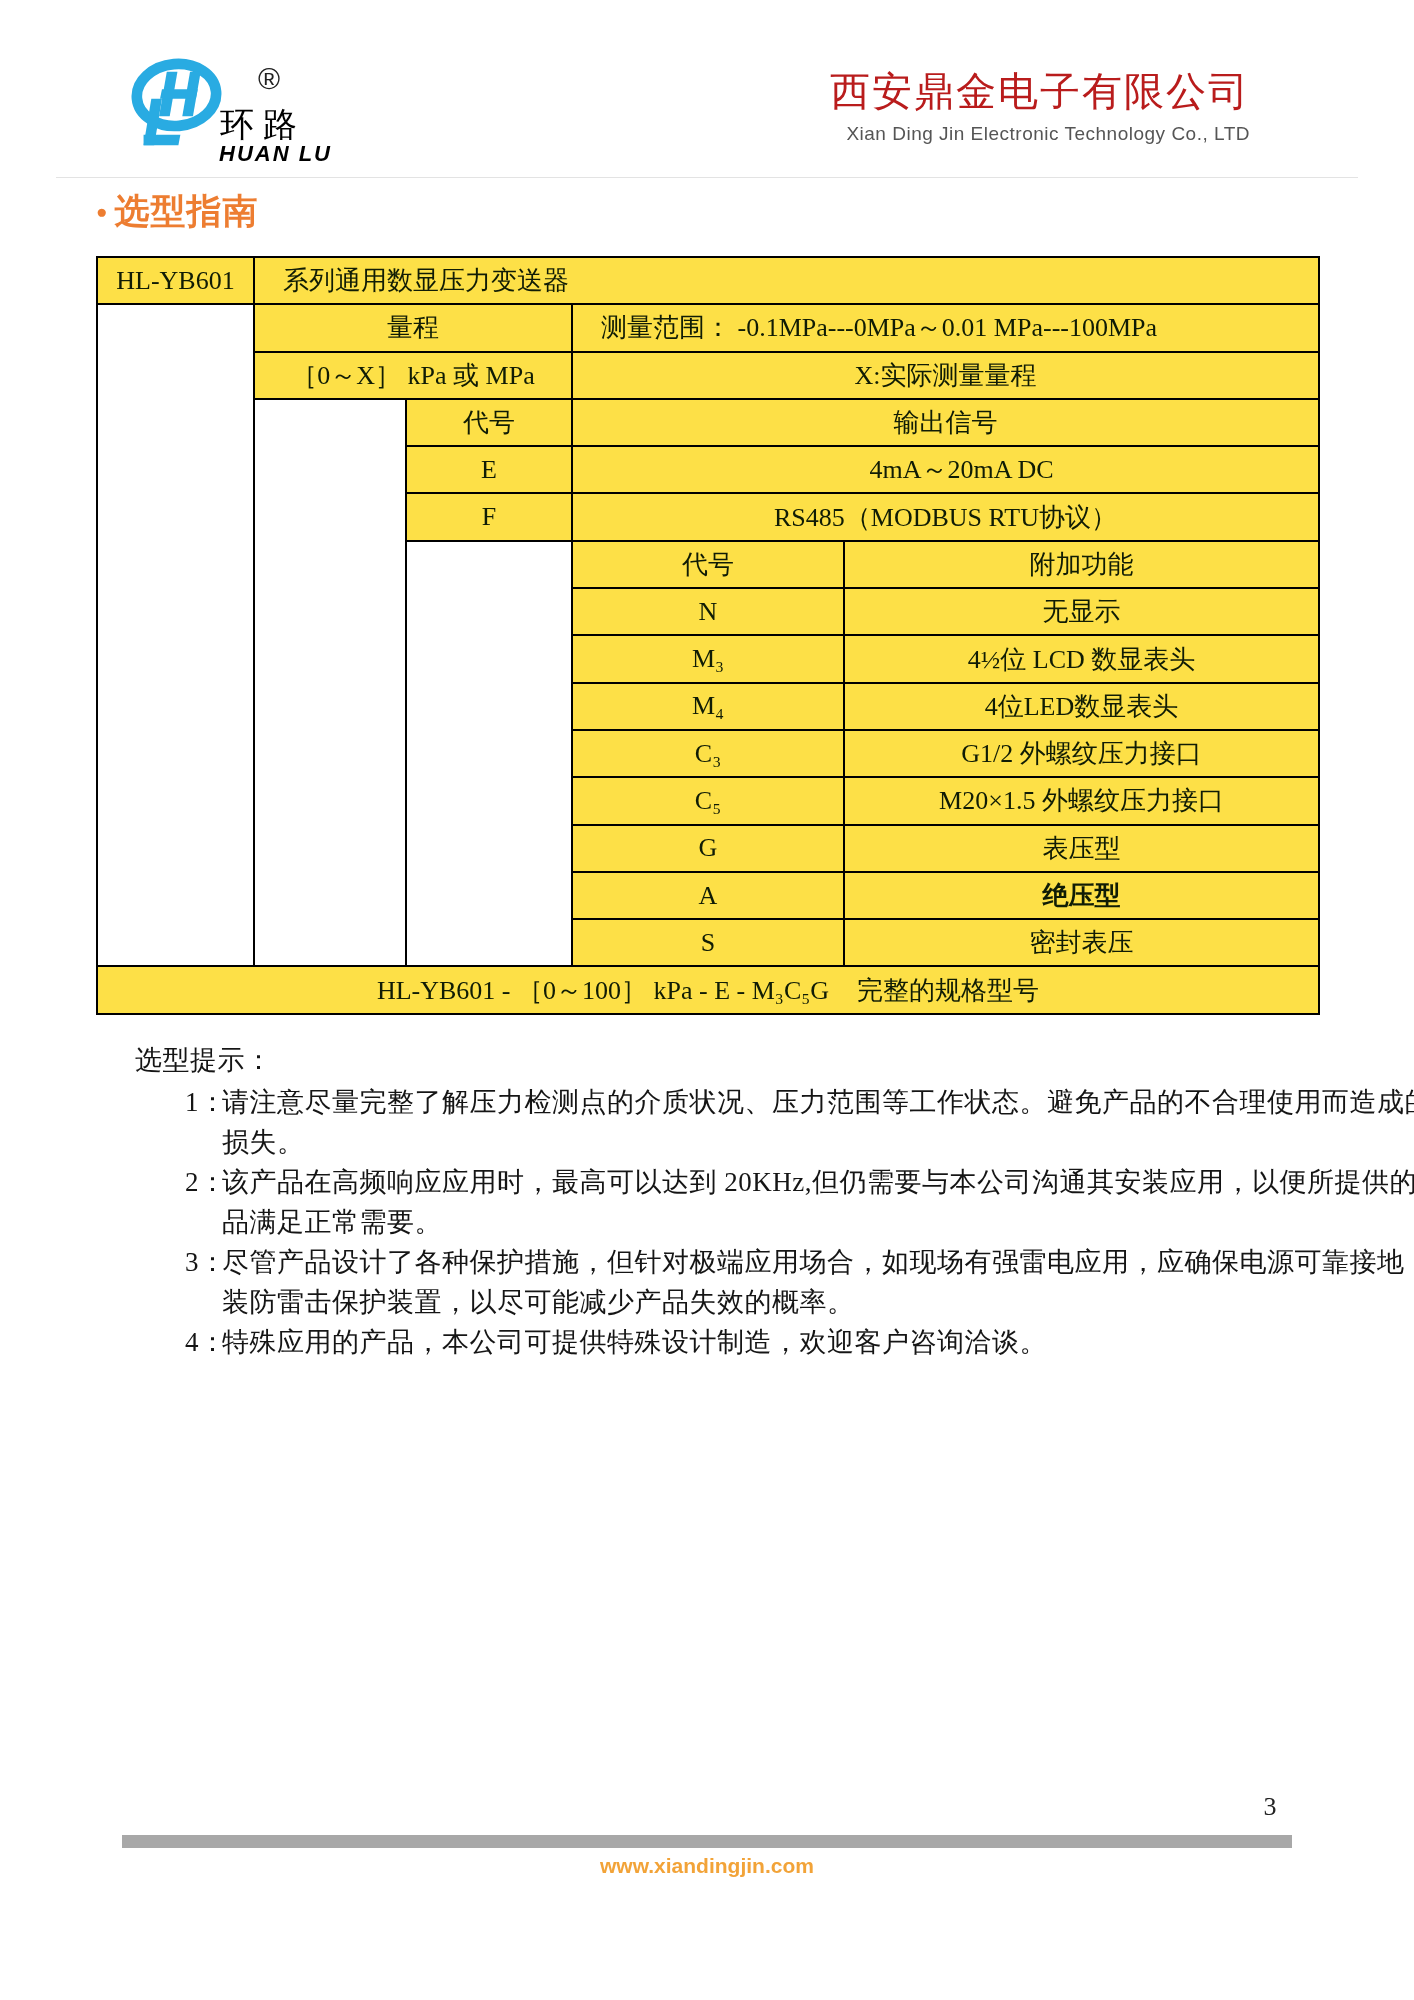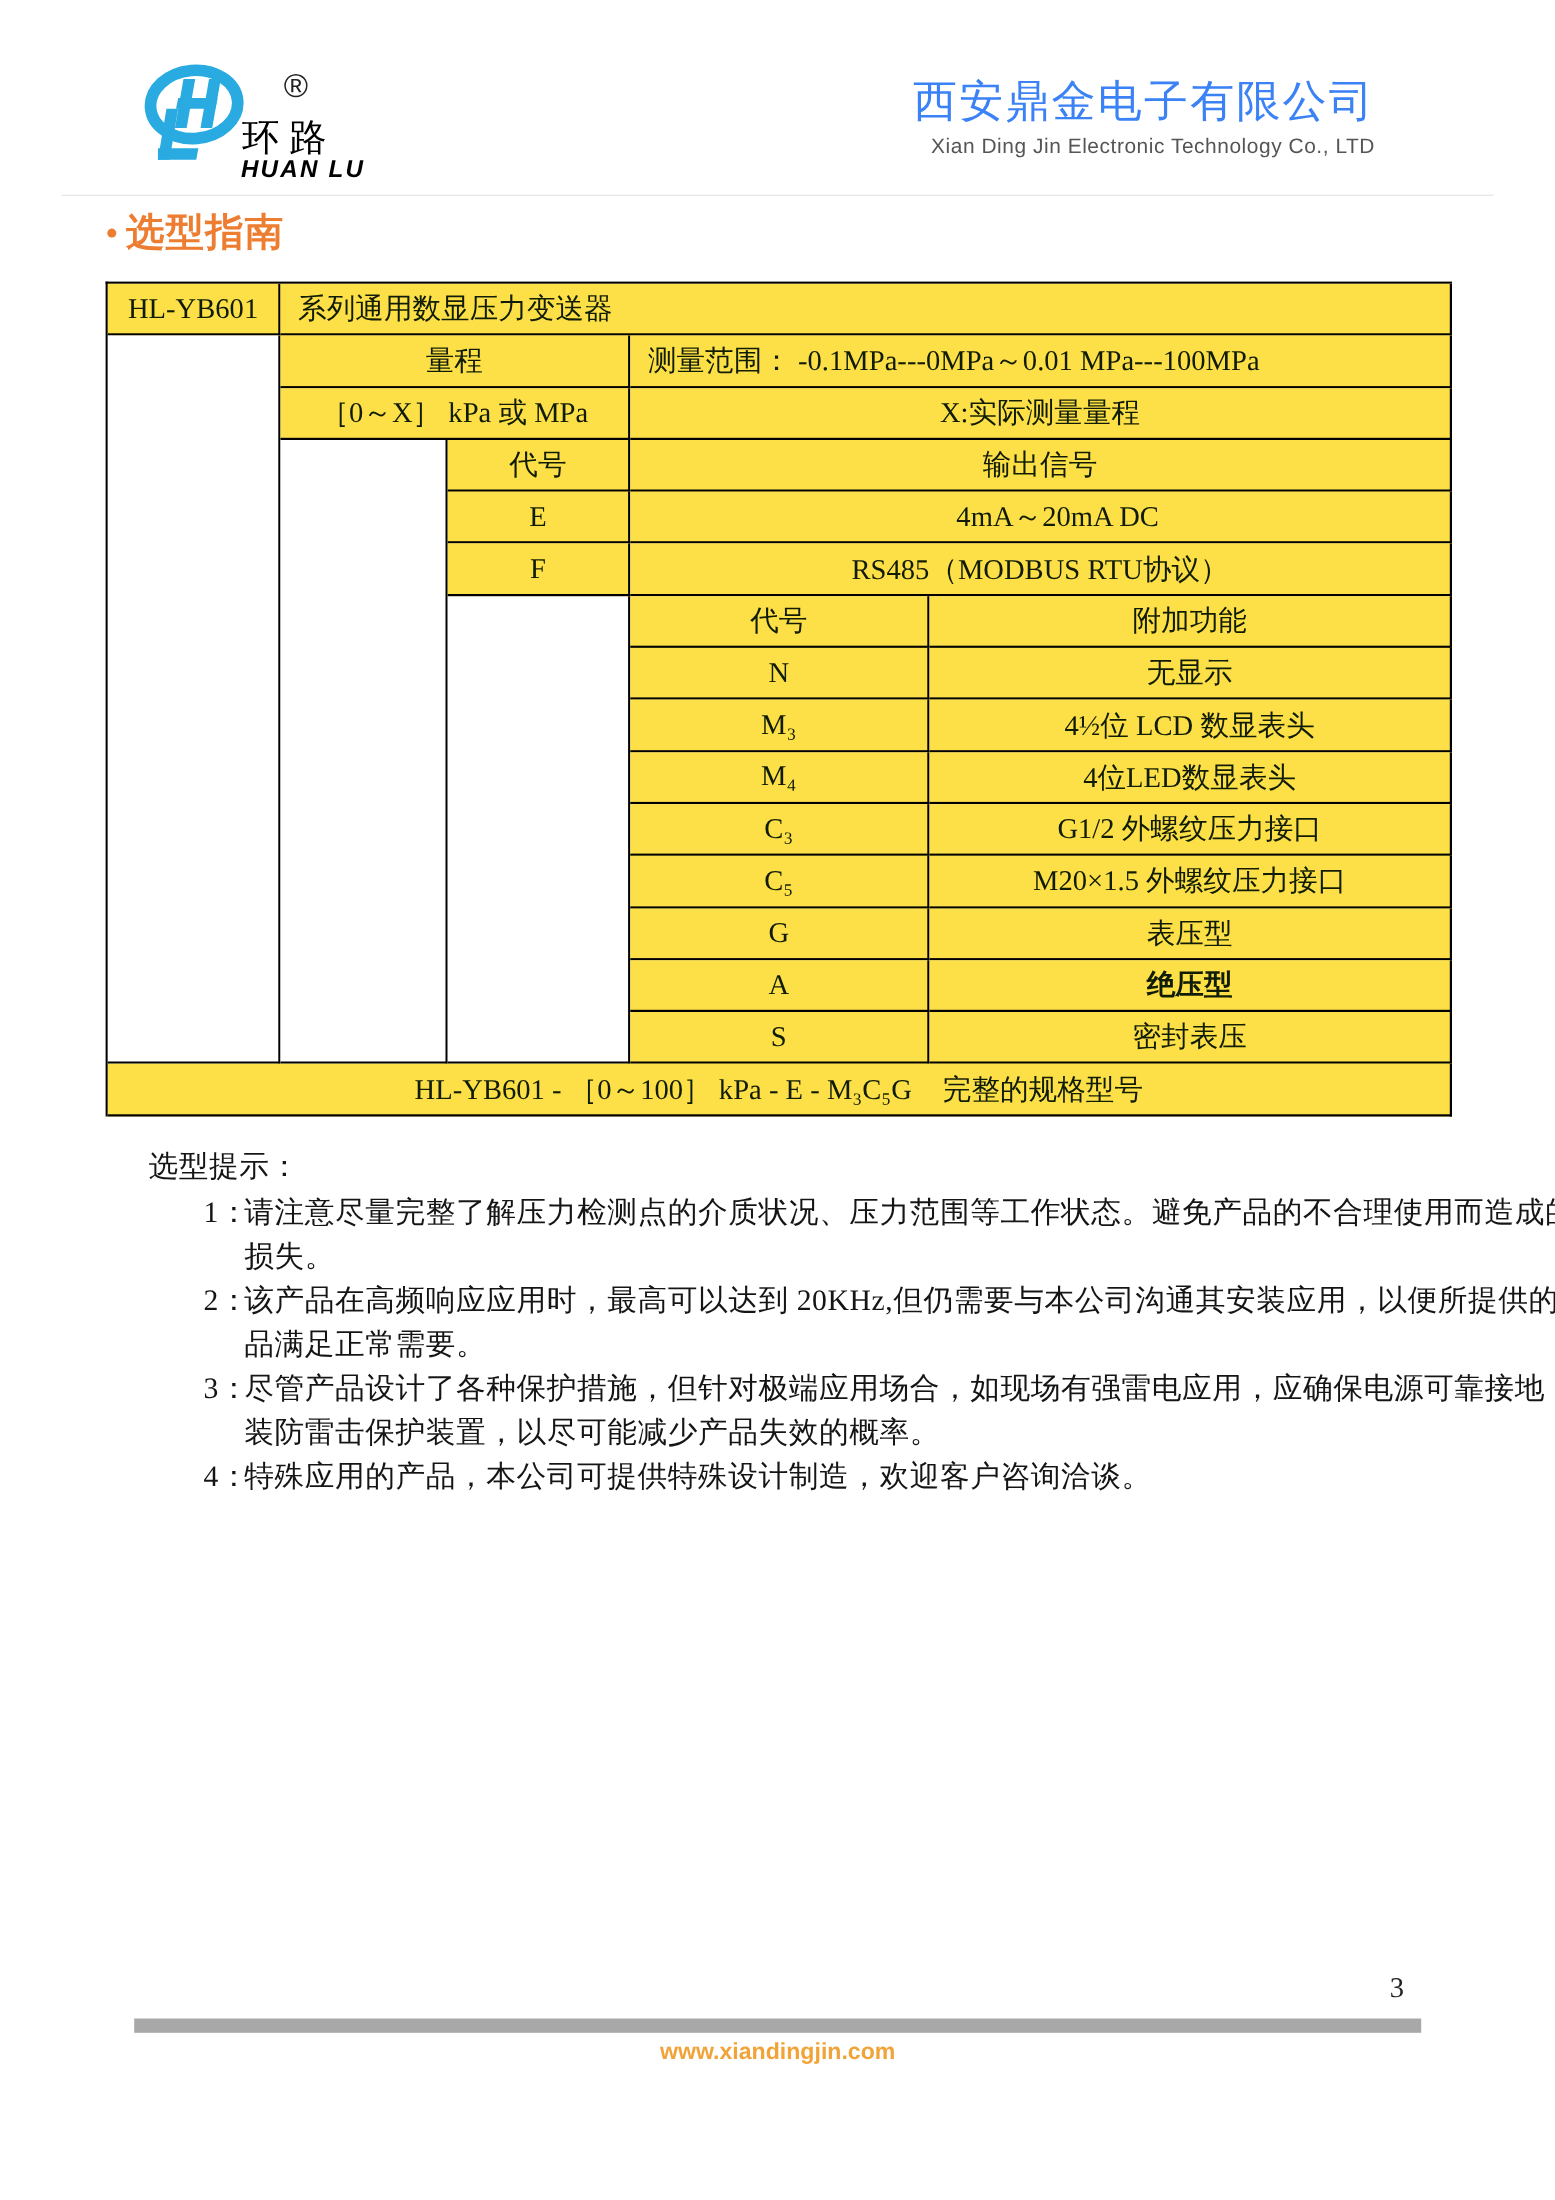--- a/index.html
+++ b/index.html
@@ -9,40 +9,40 @@
   
   .logo-svg{position:absolute;left:130px;top:58px;width:92px;height:102px;}
   .logo-reg{position:absolute;left:258px;top:62px;font-size:30px;color:#222;
             font-family:"Liberation Sans","DejaVu Sans",sans-serif;}
   .logo-zh{position:absolute;left:220px;top:102px;font-size:34px;letter-spacing:9px;color:#000;
            font-family:"Liberation Sans","DejaVu Sans",sans-serif;}
   .logo-en{position:absolute;left:219px;top:141px;font-size:22px;font-weight:bold;font-style:italic;
            letter-spacing:2px;color:#000;font-family:"Liberation Sans","DejaVu Sans",sans-serif;}
   .company{position:absolute;right:164px;top:64px;text-align:right;
            font-family:"Liberation Sans","DejaVu Sans",sans-serif;}
-  .company-zh{font-size:40px;color:#3b82f6;letter-spacing:2px;}
+  .company-zh{font-size:40px;color:#b91c1c;letter-spacing:2px;}
   .company-en{font-size:19px;color:#555;margin-top:4px;letter-spacing:0.5px;}
   .header-rule{position:absolute;left:56px;right:56px;top:177px;border-top:1px solid #e3e3e3;}
 
   
   .section-title{position:absolute;left:96px;top:188px;display:flex;align-items:center;
                  color:#ed7d31;font-family:"Liberation Sans","DejaVu Sans",sans-serif;font-weight:bold;}
   .section-title .bullet{font-size:19px;margin-right:7px;}
   .section-title .label{font-size:35px;letter-spacing:1px;}
 
   
   .sel-table{position:absolute;left:96px;top:256px;display:grid;
              grid-template-columns:157px 152px 166px 272px 475px;
              grid-template-rows:repeat(16,47.3px);
              border-top:2px solid #000;border-left:2px solid #000;}
   .cell{border-right:2px solid #000;border-bottom:2px solid #000;
         display:flex;align-items:center;justify-content:center;
         background:#fde047;font-size:26px;color:#101c05;white-space:nowrap;overflow:visible;}
   .cell.white{background:#ffffff;}
-  .cell.left{justify-content:flex-start;padding-left:16px;}
+  .cell.left{justify-content:flex-start;padding-left:28px;}
   .cell.final{gap:28px;}
 
   
   .notes{position:absolute;left:135px;top:1040px;width:1245px;
          font-size:27px;line-height:40px;color:#151515;letter-spacing:0.5px;}
   .notes .intro{margin-bottom:2px;}
   .note-first{display:flex;padding-left:50px;white-space:nowrap;}
   .note-first .num{flex:none;width:37px;}
   .note-cont{padding-left:87px;white-space:nowrap;}
 

